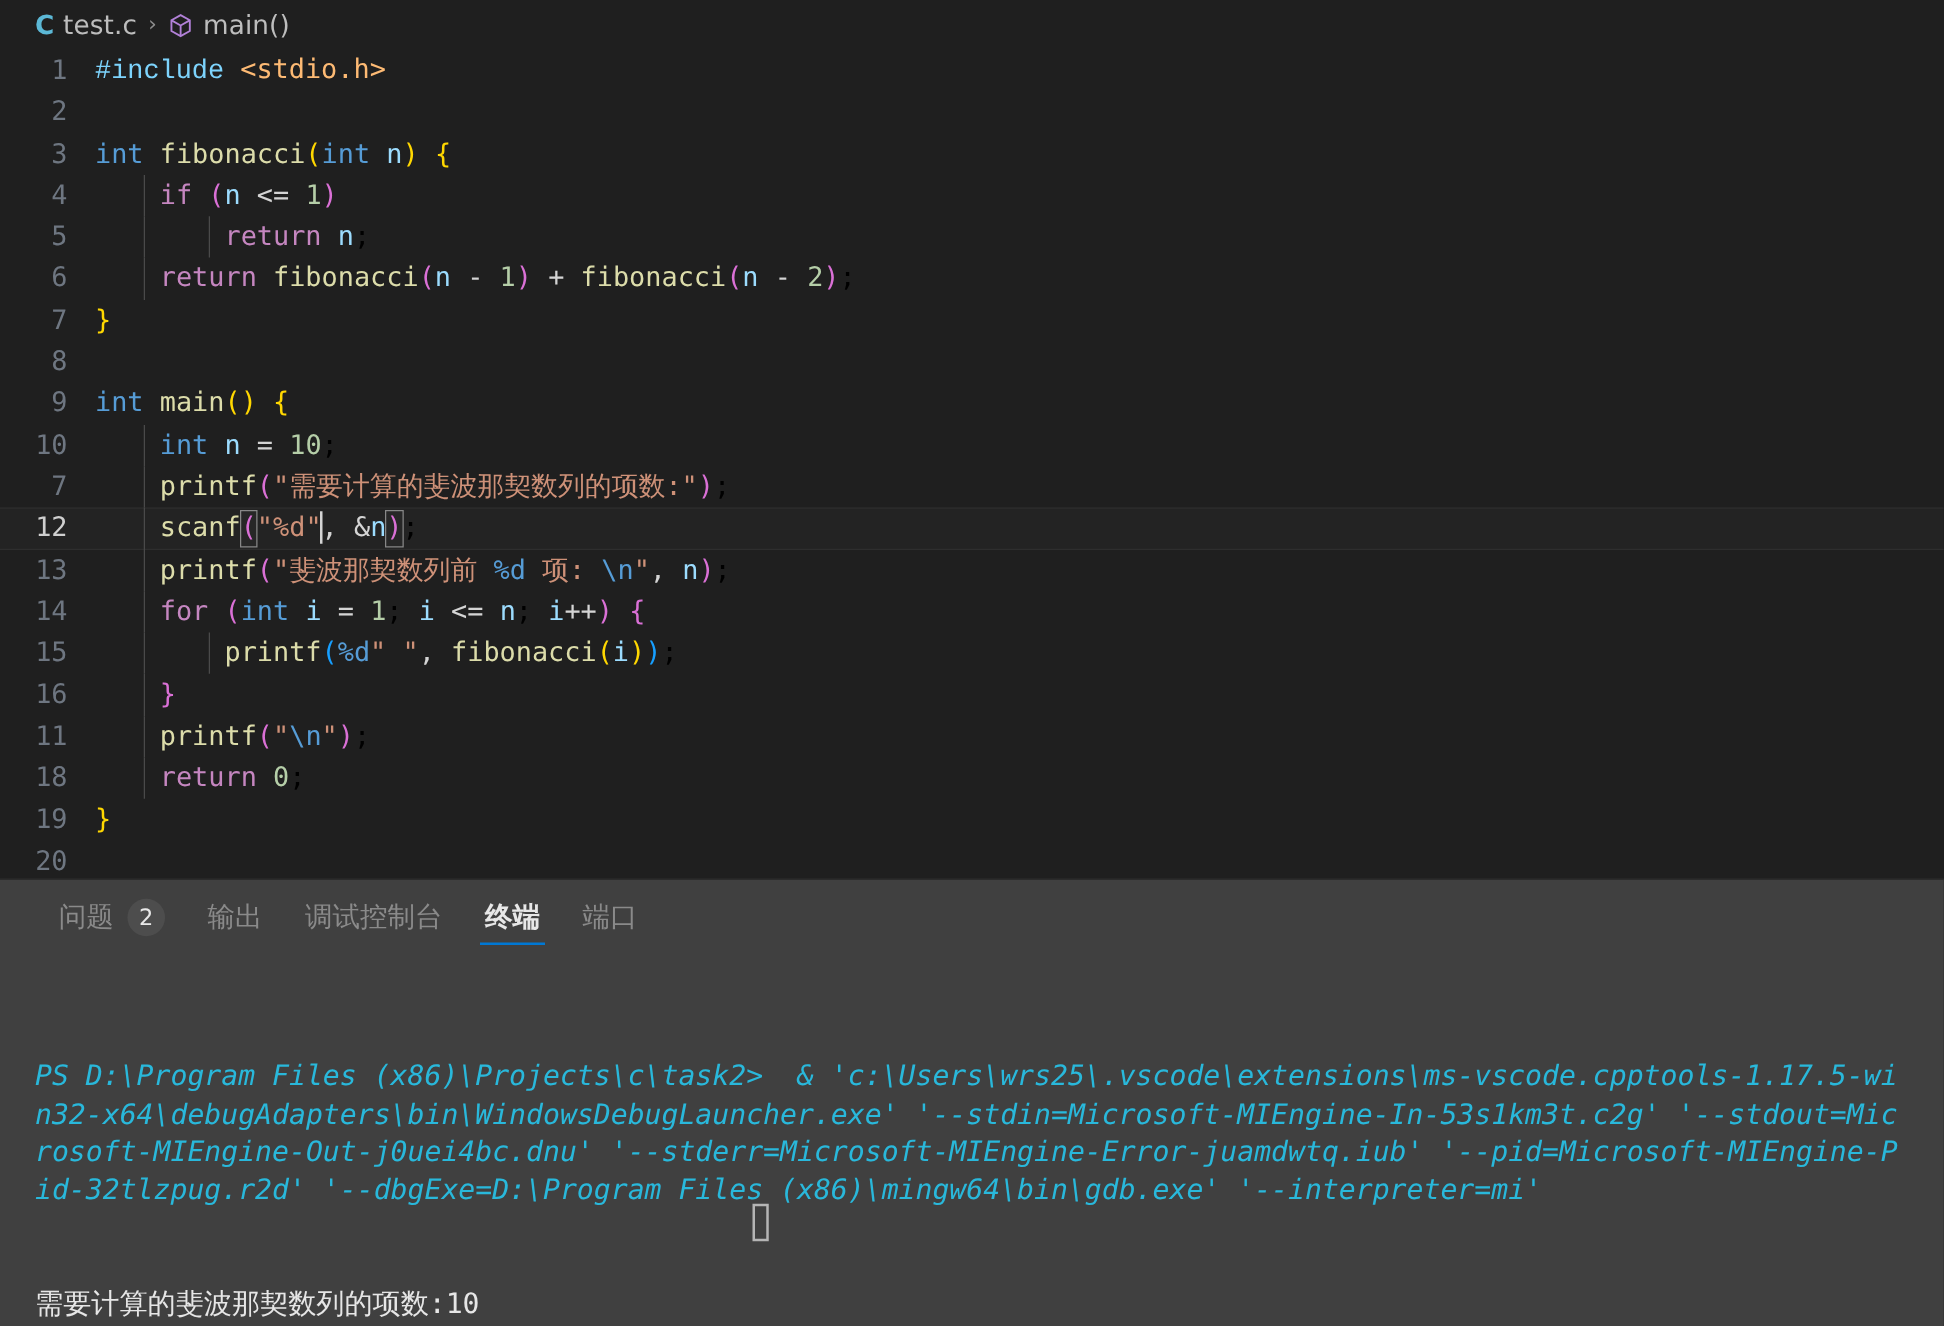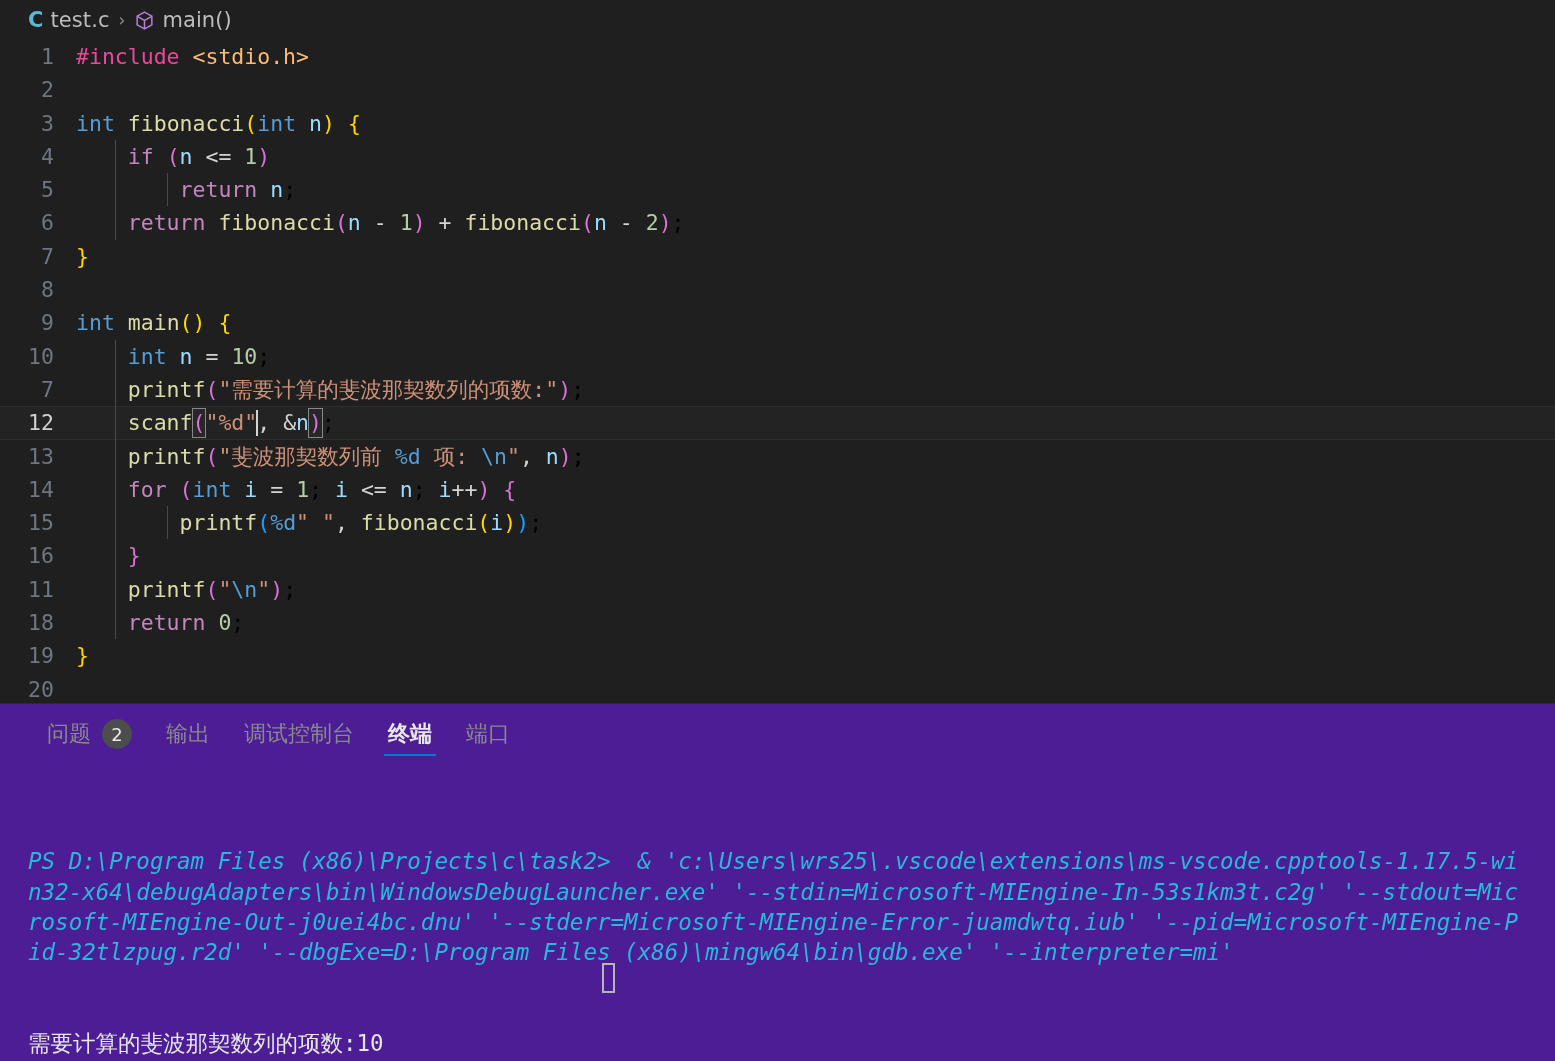--- a/index.html
+++ b/index.html
@@ -106,21 +106,21 @@
   }
 
   
   .t-kw      { color: #C586C0; }  
   .t-type    { color: #569CD6; }  
   .t-fn      { color: #DCDCAA; }  
   .t-var     { color: #9CDCFE; }  
   .t-num     { color: #B5CEA8; }  
   .t-str     { color: #CE9178; }  
   .t-esc     { color: #569CD6; }  
-  .t-pp      { color: #ec4899; }  
+  .t-pp      { color: #7dd3fc; font-family: Liberation Mono, monospace; }  
   .t-ppstr   { color: #fdba74; }
   .t-op      { color: #d4d4d4; }
   .t-plain   { color: #d4d4d4; }
   .br1 { color: #FFD700; }
   .br2 { color: #DA70D6; }
   .br3 { color: #179FFF; }
 
   .bracket-match {
     outline: 1px solid #888888;
     outline-offset: 0px;
@@ -136,21 +136,21 @@
     margin: 0 -1px;
   }
 
   
   #panel {
     position: absolute;
     left: 0;
     top: 703px;
     width: 1555px;
     height: 358px;
-    background: #4c1d95;
+    background: #404040;
     border-top: 1px solid #2b2b2b;
     overflow: hidden;
   }
   #panel-tabs {
     display: flex;
     align-items: center;
     height: 60px;
     padding-left: 30px;
     gap: 0px;
   }

